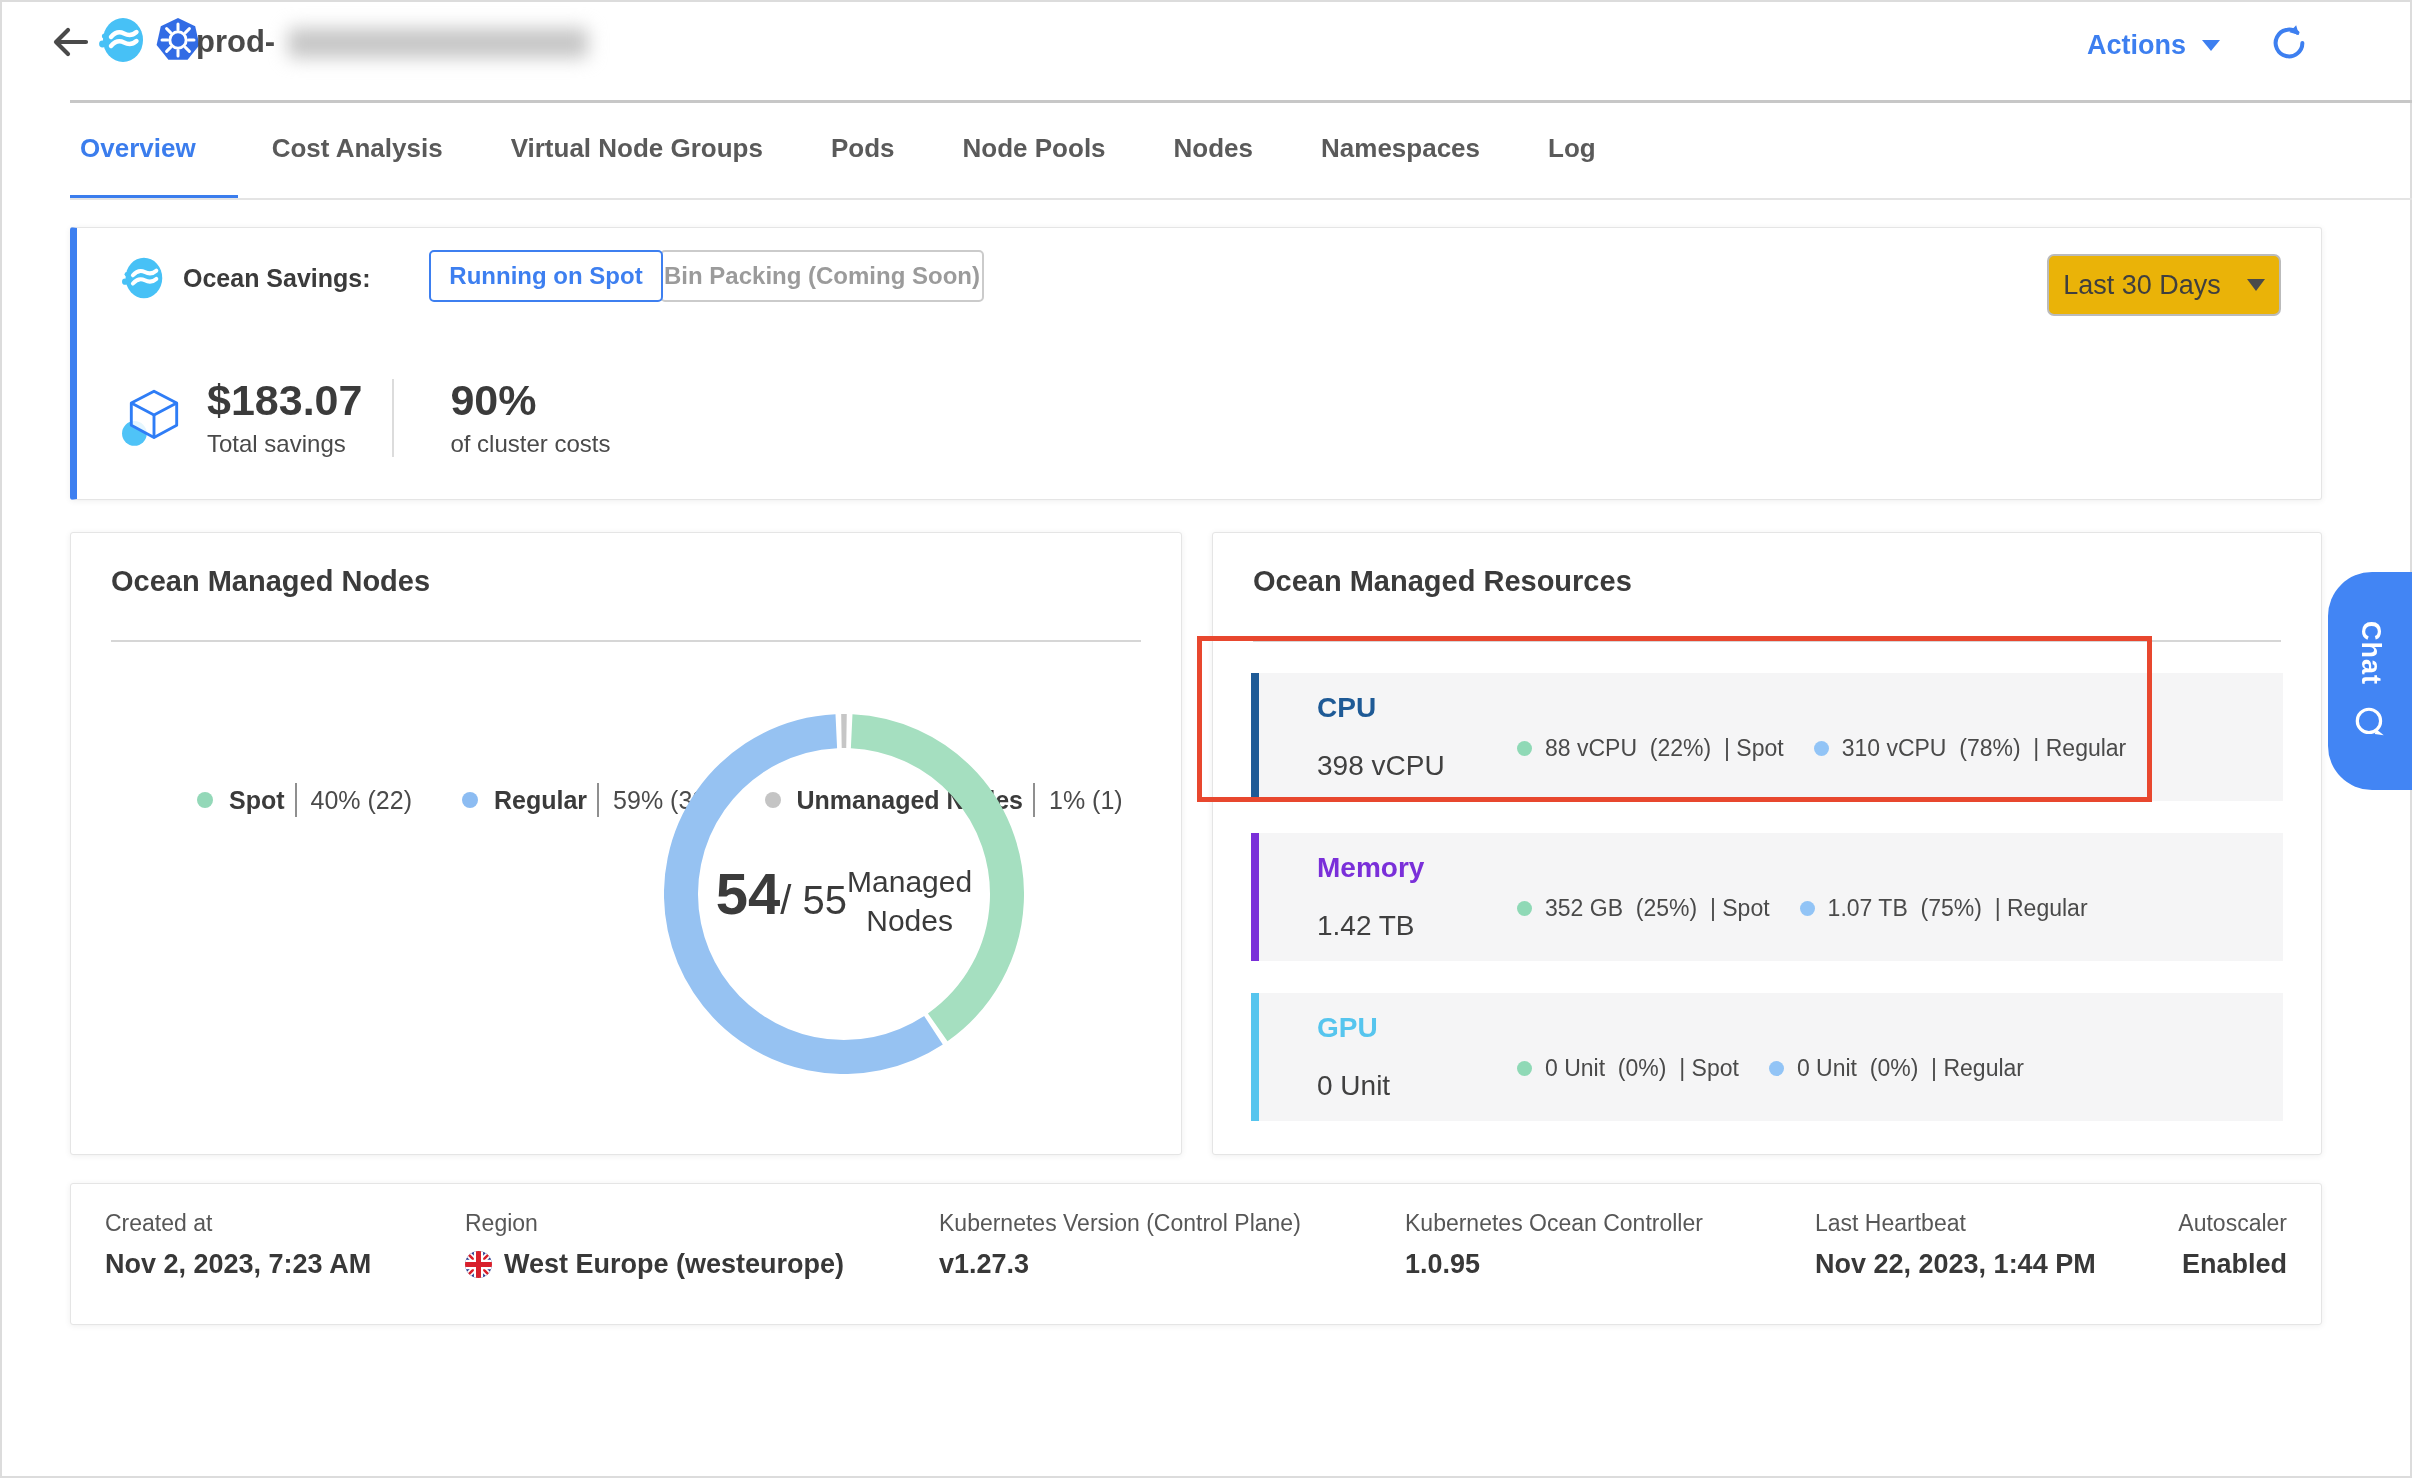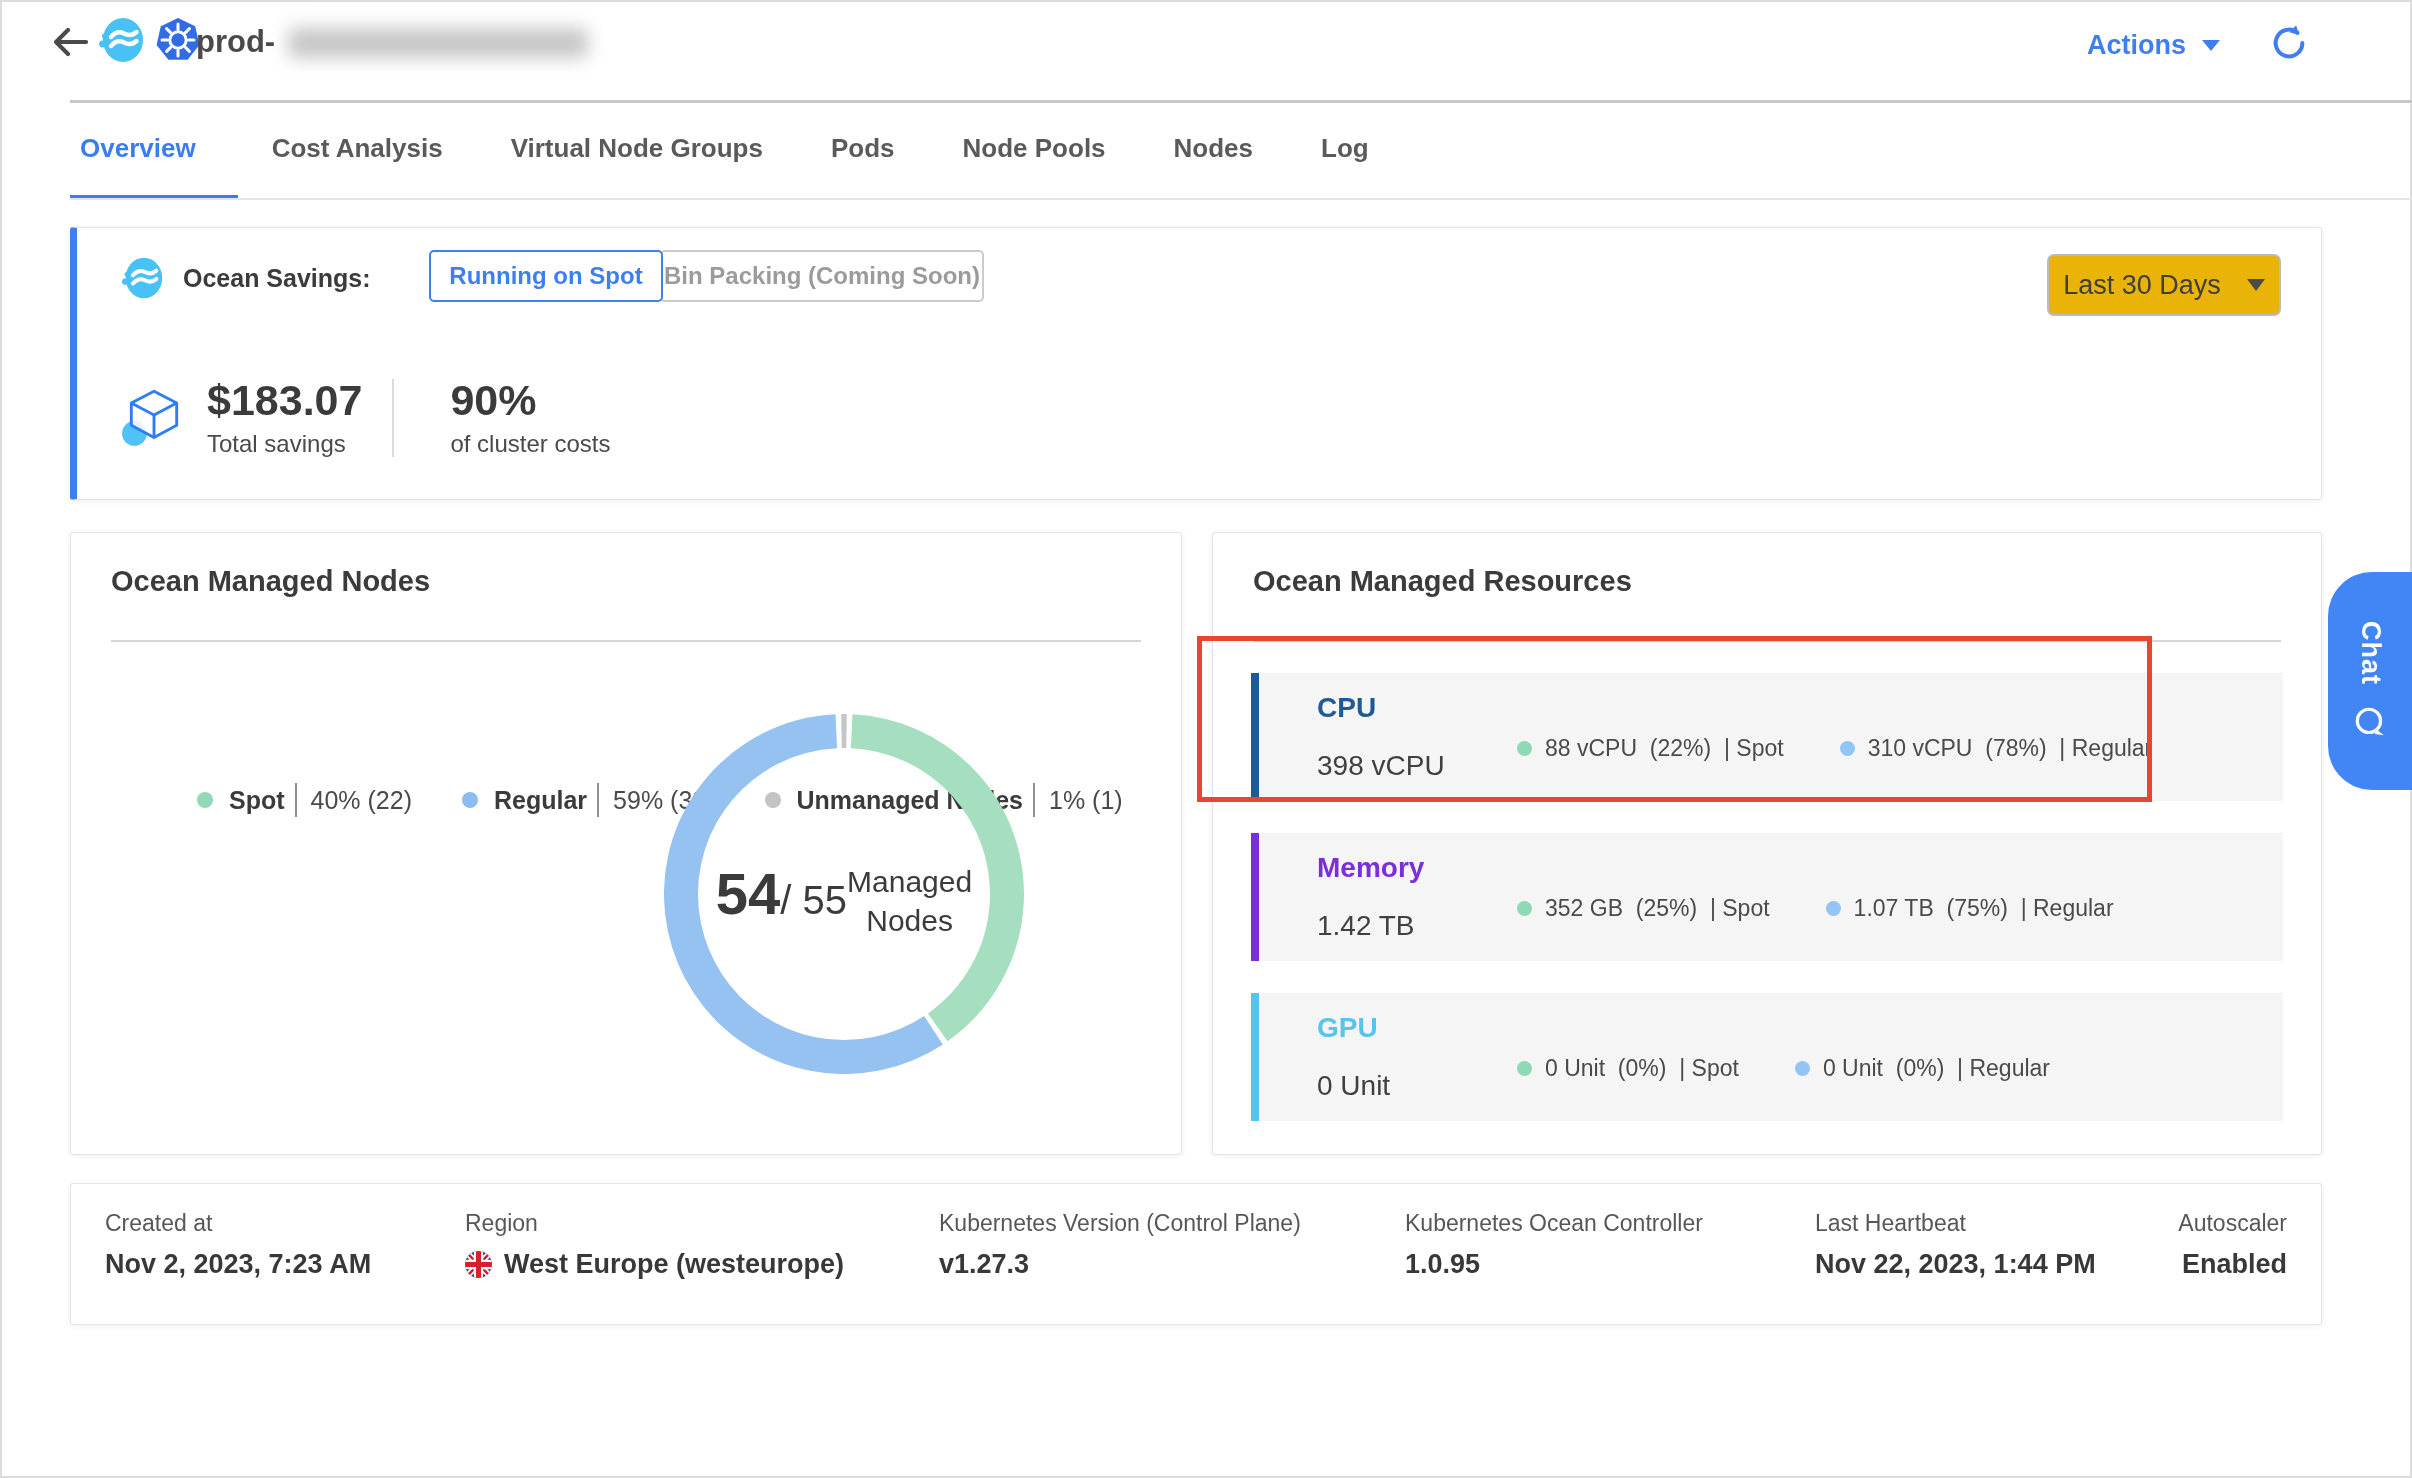--- a/index.html
+++ b/index.html
@@ -59,21 +59,21 @@
   #donut{position:absolute;left:593px;top:181px;}
   .donut-center{position:absolute;left:593px;top:181px;width:360px;height:360px;display:flex;flex-direction:row;align-items:center;justify-content:center;text-align:center;pointer-events:none;}
   .donut-num{font-size:58px;font-weight:700;color:#3b3b3b;line-height:1;}
   .donut-num .total{font-size:40px;font-weight:400;}
   .donut-label{font-size:30px;color:#3b3b3b;line-height:1.3;margin-top:14px;}
   .res-row{position:absolute;left:38px;right:38px;height:128px;background:#f5f5f6;border-left:8px solid var(--accent);box-sizing:border-box;display:flex;align-items:center;}
   .res-row.r0{top:140px;} .res-row.r1{top:300px;} .res-row.r2{top:460px;}
   .res-head{width:200px;padding-left:58px;flex:none;}
   .res-name{display:block;font-size:28px;font-weight:700;color:var(--accent);}
   .res-total{display:block;font-size:28px;color:#404040;margin-top:26px;}
-  .res-stats{display:flex;align-items:center;gap:56px;margin-top:23px;}
+  .res-stats{display:flex;align-items:center;gap:30px;margin-top:23px;}
   .stat{display:flex;align-items:center;gap:13px;}
   .stat-dot{width:15px;height:15px;border-radius:50%;background:var(--accent);flex:none;}
   .stat-text{font-size:23px;color:#4a4a4a;white-space:pre;}
   #highlight-box{position:absolute;left:1197px;top:636px;width:955px;height:166px;border:5px solid var(--accent,#e8472e);box-sizing:border-box;z-index:6;pointer-events:none;}
   
   #footer-panel{left:70px;top:1183px;width:2252px;height:142px;}
   .f-cell{position:absolute;top:26px;}
   .f-c0{left:34px;} .f-c1{left:394px;} .f-c2{left:868px;} .f-c3{left:1334px;} .f-c4{left:1744px;}
   .f-c5{right:34px;text-align:right;}
   .f-label{font-size:23px;color:#575757;margin-bottom:12px;}
@@ -134,20 +134,21 @@
 
   <div class="header-line"></div>
 
   <div class="tabs">
     <div class="tab active">Overview</div>
     <div class="tab">Cost Analysis</div>
     <div class="tab">Virtual Node Groups</div>
     <div class="tab">Pods</div>
     <div class="tab">Node Pools</div>
     <div class="tab">Nodes</div>
+    <div class="tab">Namespaces</div>
     <div class="tab">Log</div>
   </div>
   <div class="tabs-bottom"></div>
 
   <div class="panel" id="savings-panel">
     <svg class="savings-icon" viewBox="0 0 48 48">
       <ellipse cx="25" cy="24" rx="20" ry="22" fill="#47c1f6"></ellipse>
       <circle cx="6.5" cy="20" r="2.6" fill="#47c1f6"></circle>
       <circle cx="4.5" cy="28" r="3.4" fill="#47c1f6"></circle>
       <path d="M13 21 q6 -7 13 -3.5 q7 3.5 12.5 -1.5" fill="none" stroke="#fff" stroke-width="4.4" stroke-linecap="round"></path>

